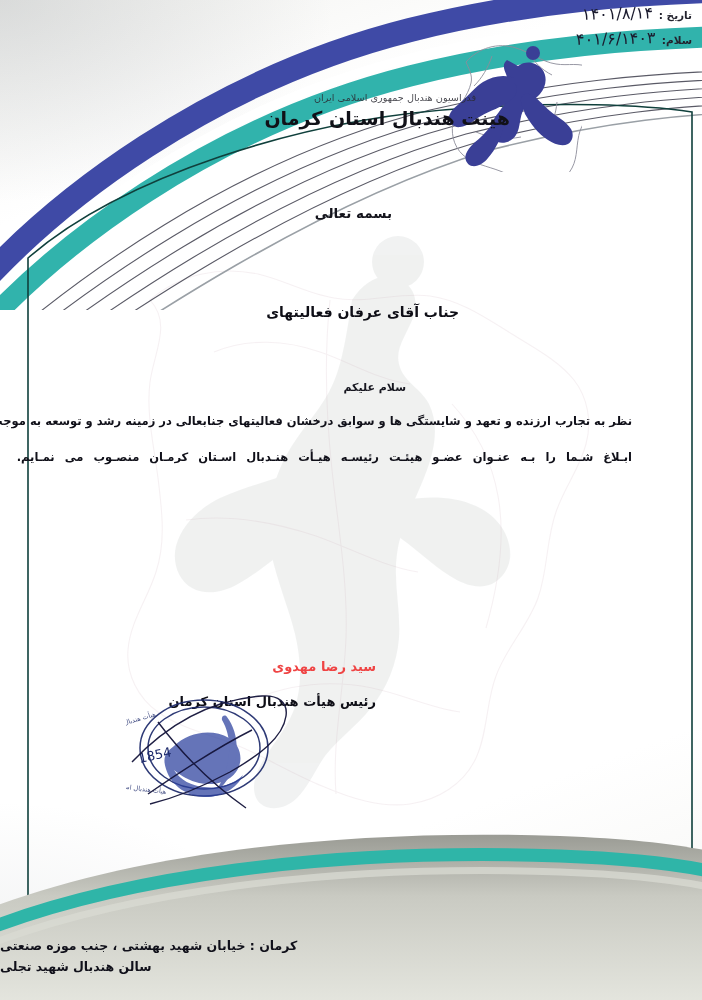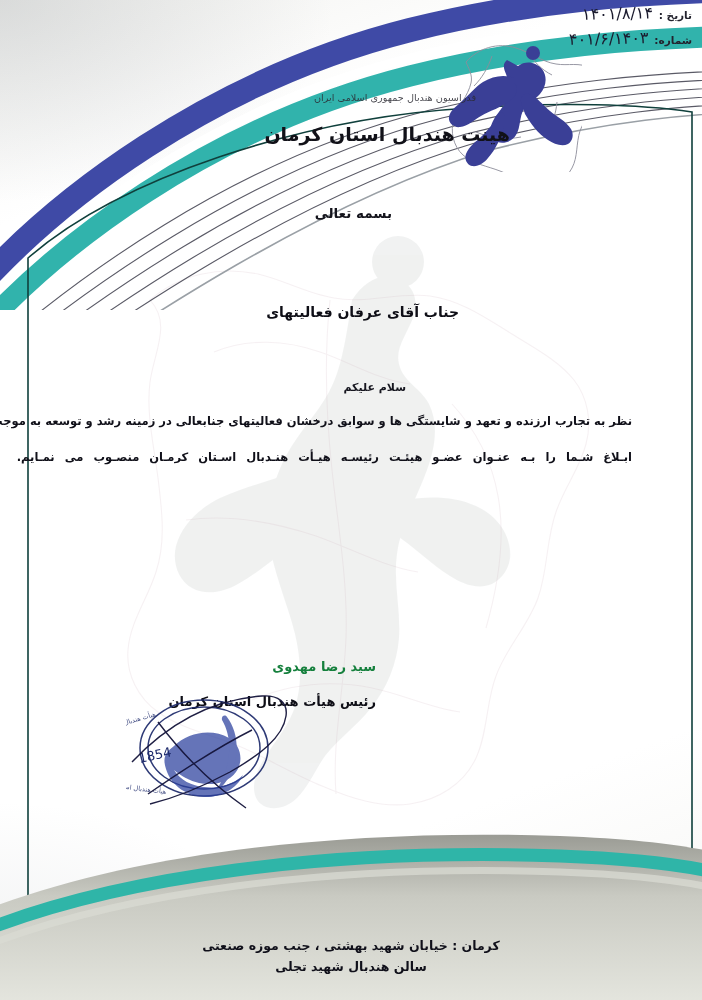--- a/index.html
+++ b/index.html
@@ -26,21 +26,21 @@
   
   .frame{position:absolute;left:0;top:0;width:702px;height:1000px;}
 
   
   .bottom-art{position:absolute;left:0;bottom:0;width:702px;height:180px;}
 
   
   .letterhead{position:absolute;right:192px;top:92px;text-align:center;width:230px;}
   .lh-fed{font-size:9.5px;color:#2b2b33;letter-spacing:.2px;
           transform:scaleX(1.02);opacity:.85;white-space:nowrap;}
-  .lh-main{font-size:19px;font-weight:bold;color:#111118;margin-top:20px;
+  .lh-main{font-size:19px;font-weight:bold;color:#111118;margin-top:4px;
            white-space:nowrap;letter-spacing:-.2px;}
 
   
   .meta{position:absolute;right:6px;top:4px;width:190px;font-size:11px;color:#1c1c28;}
   .meta-row{display:flex;justify-content:flex-start;align-items:baseline;
             gap:6px;height:25px;padding-right:4px;}
   .meta-label{font-size:10.5px;font-weight:bold;color:#23232e;white-space:nowrap;}
   .meta-value{font-size:16px;color:#1b1b2e;white-space:nowrap;
               font-family:"DejaVu Sans","Liberation Sans",sans-serif;
               transform:rotate(-1.2deg);letter-spacing:1px;}
@@ -53,27 +53,27 @@
   .greeting{position:absolute;right:296px;top:381px;font-size:11px;
             font-weight:bold;color:#16161f;}
   .para{position:absolute;right:70px;left:70px;color:#101019;font-weight:bold;}
   .p1{top:414px;font-size:11.5px;text-align:justify;white-space:nowrap;
       letter-spacing:.1px;}
   .p2{top:450px;font-size:11.5px;text-align:justify;white-space:nowrap;
       word-spacing:6px;letter-spacing:.4px;}
 
   
   .sig-name{position:absolute;right:326px;top:659px;font-size:13px;
-            font-weight:bold;color:#15803d;white-space:nowrap;}
+            font-weight:bold;color:#ef4444;white-space:nowrap;}
   .sig-title{position:absolute;right:326px;top:694px;font-size:13px;
              font-weight:bold;color:#0e0e16;white-space:nowrap;}
   .stamp{position:absolute;left:126px;top:676px;width:170px;height:140px;}
 
   
-  .footer{position:absolute;left:0;right:0;bottom:26px;text-align:center;
+  .footer{position:absolute;left:0;right:0;bottom:26px;text-align:left;
           color:#10101a;font-weight:bold;}
   .f1{font-size:12.5px;letter-spacing:.2px;}
   .f2{font-size:12.5px;margin-top:6px;letter-spacing:.2px;}
 </style>
 </head>
 <body>
 
 <div class="page">
 
   <div class="paper-tint"></div>
@@ -169,21 +169,21 @@
     <div class="lh-fed">فدراسیون هندبال جمهوری اسلامی ایران</div>
     <div class="lh-main">هینت هندبال استان کرمان</div>
   </div>
 
   <div class="meta">
     <div class="meta-row">
       <span class="meta-label">تاریخ :</span>
       <span class="meta-value">۱۴۰۱/۸/۱۴</span>
     </div>
     <div class="meta-row">
-      <span class="meta-label">شماره:</span>
+      <span class="meta-label">سلام:</span>
       <span class="meta-value">۴۰۱/۶/۱۴۰۳</span>
     </div>
   </div>
 
   <div class="basmala">بسمه تعالی</div>
   <div class="addressee">جناب آقای عرفان فعالیتهای</div>
   <div class="greeting">سلام علیکم</div>
   <div class="para p1">نظر به تجارب ارزنده و تعهد و شایستگی ها و سوابق درخشان فعالیتهای جنابعالی در زمینه رشد و توسعه به موجب این</div>
   <div class="para p2">ابـلاغ شـما را بـه عنـوان عضـو هیئـت رئیسـه هیـأت هنـدبال اسـتان کرمـان منصـوب می نمـایم.</div>
 

